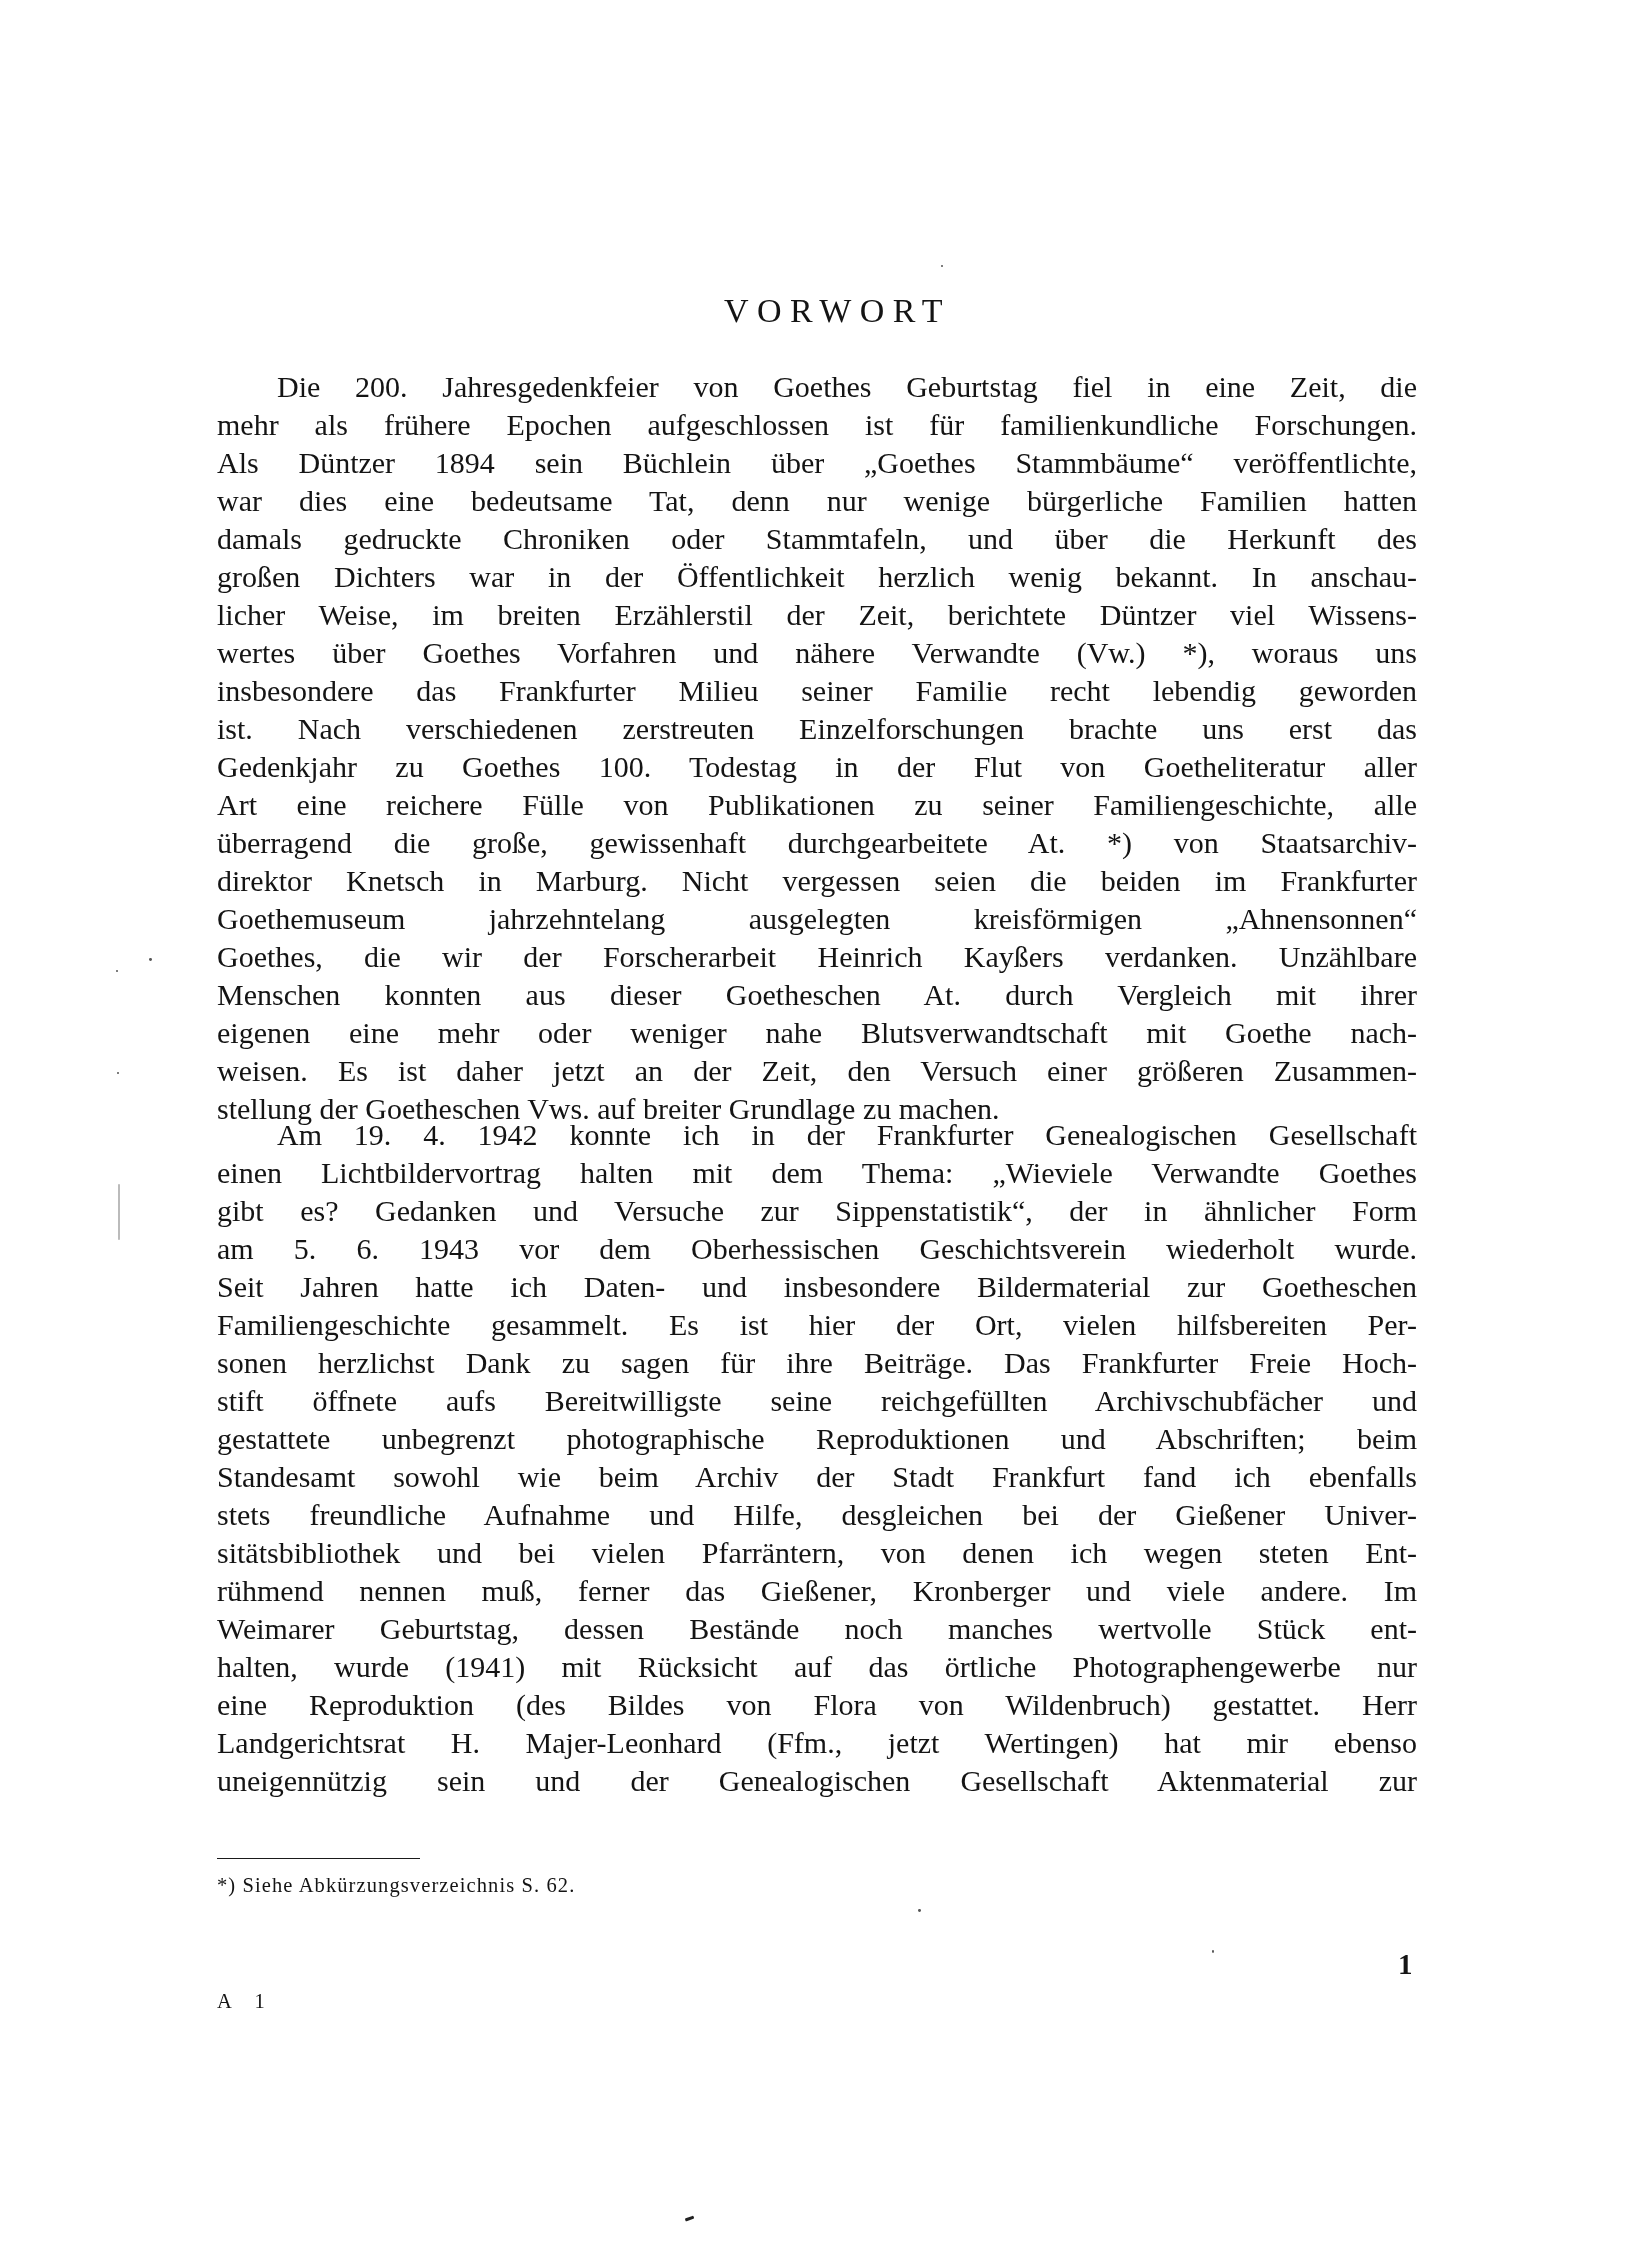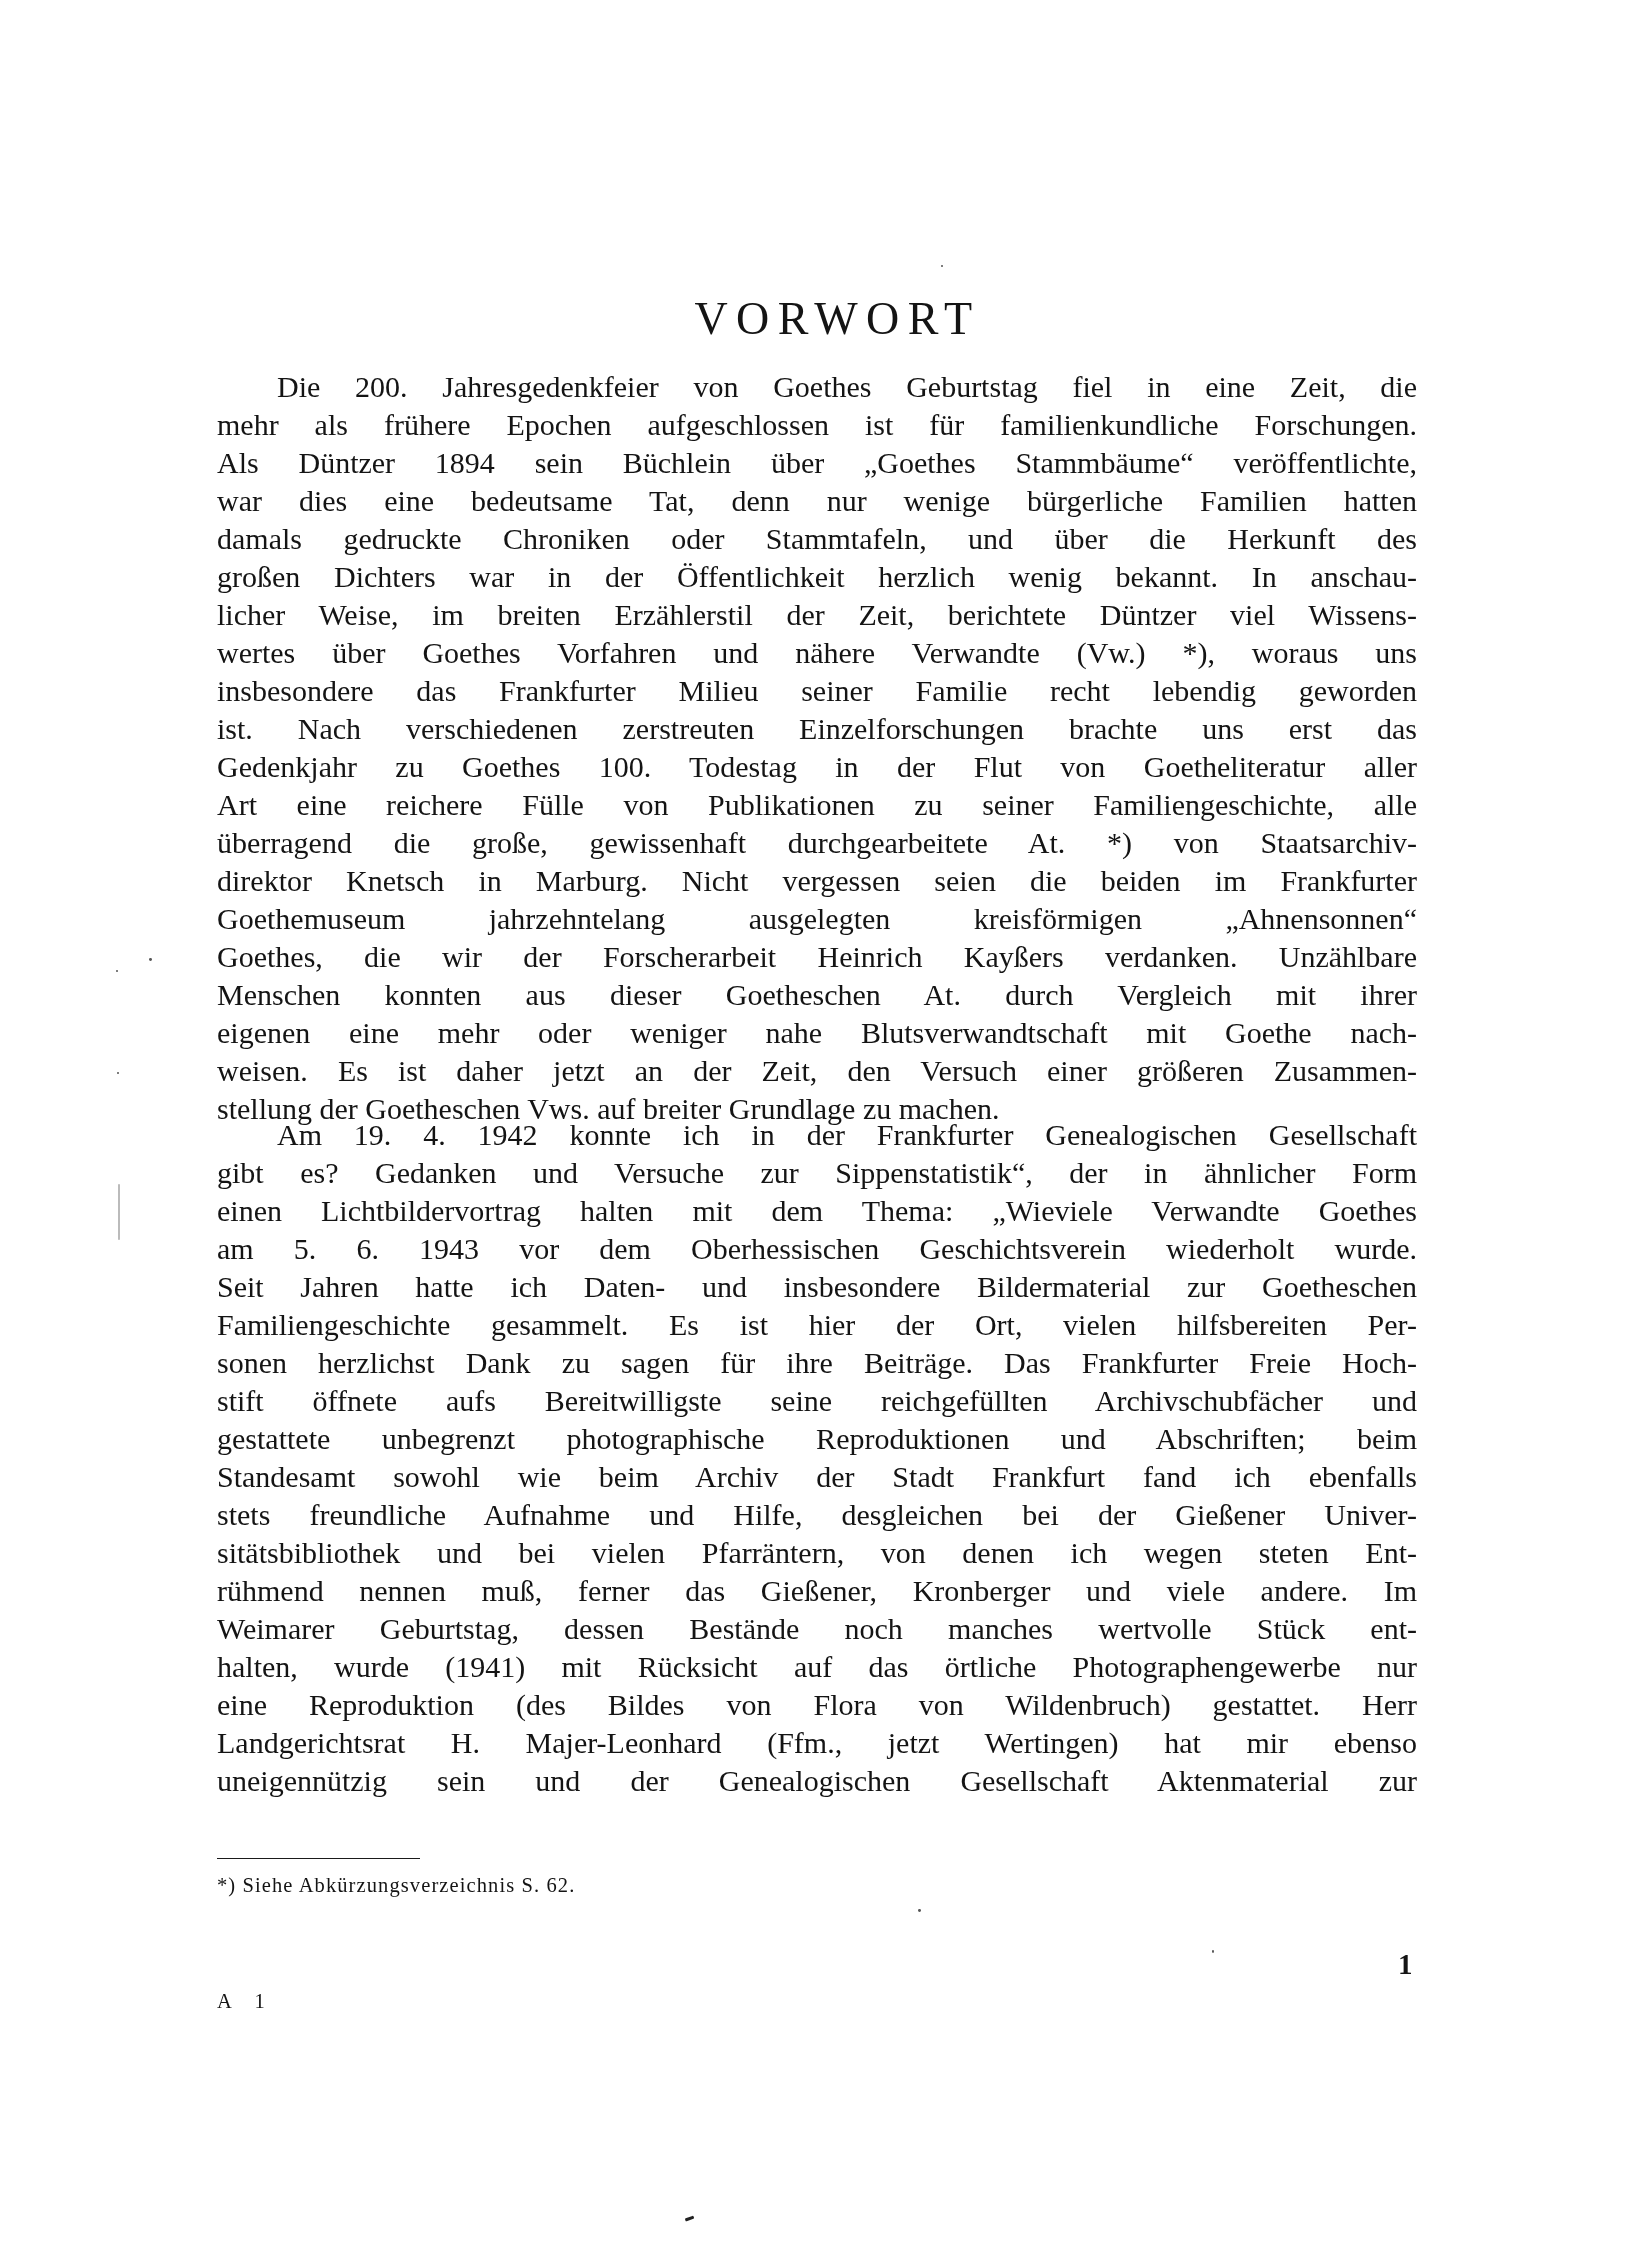--- a/index.html
+++ b/index.html
@@ -15,21 +15,21 @@
     font-family: "DejaVu Serif", "Liberation Serif", serif;
     color: #141414;
   }
   .page-title {
     position: absolute;
     top: 267px;
     left: 0;
     width: 1651px;
     text-align: center;
     font-family: "Liberation Serif", "DejaVu Serif", serif;
-    font-size: 46px;
+    font-size: 34px;
     letter-spacing: 8.4px;
     line-height: 41px;
     font-weight: normal;
     padding-left: 24px;
     box-sizing: border-box;
   }
   .body-text {
     position: absolute;
     left: 217px;
     width: 1200px;
@@ -114,22 +114,22 @@
   <span class="line">Goethemuseum jahrzehntelang ausgelegten kreisförmigen „Ahnensonnen“</span>
   <span class="line">Goethes, die wir der Forscherarbeit Heinrich Kayßers verdanken. Unzählbare</span>
   <span class="line">Menschen konnten aus dieser Goetheschen At. durch Vergleich mit ihrer</span>
   <span class="line">eigenen eine mehr oder weniger nahe Blutsverwandtschaft mit Goethe nach-</span>
   <span class="line">weisen. Es ist daher jetzt an der Zeit, den Versuch einer größeren Zusammen-</span>
   <span class="line last">stellung der Goetheschen Vws. auf breiter Grundlage zu machen.</span>
 </div>
 
 <div class="body-text para-2">
   <span class="line indent">Am 19. 4. 1942 konnte ich in der Frankfurter Genealogischen Gesellschaft</span>
+  <span class="line">einen Lichtbildervortrag halten mit dem Thema: „Wieviele Verwandte Goethes</span>
   <span class="line">gibt es? Gedanken und Versuche zur Sippenstatistik“, der in ähnlicher Form</span>
-  <span class="line">einen Lichtbildervortrag halten mit dem Thema: „Wieviele Verwandte Goethes</span>
   <span class="line">am 5. 6. 1943 vor dem Oberhessischen Geschichtsverein wiederholt wurde.</span>
   <span class="line">Seit Jahren hatte ich Daten- und insbesondere Bildermaterial zur Goetheschen</span>
   <span class="line">Familiengeschichte gesammelt. Es ist hier der Ort, vielen hilfsbereiten Per-</span>
   <span class="line">sonen herzlichst Dank zu sagen für ihre Beiträge. Das Frankfurter Freie Hoch-</span>
   <span class="line">stift öffnete aufs Bereitwilligste seine reichgefüllten Archivschubfächer und</span>
   <span class="line">gestattete unbegrenzt photographische Reproduktionen und Abschriften; beim</span>
   <span class="line">Standesamt sowohl wie beim Archiv der Stadt Frankfurt fand ich ebenfalls</span>
   <span class="line">stets freundliche Aufnahme und Hilfe, desgleichen bei der Gießener Univer-</span>
   <span class="line">sitätsbibliothek und bei vielen Pfarräntern, von denen ich wegen steten Ent-</span>
   <span class="line">rühmend nennen muß, ferner das Gießener, Kronberger und viele andere. Im</span>

